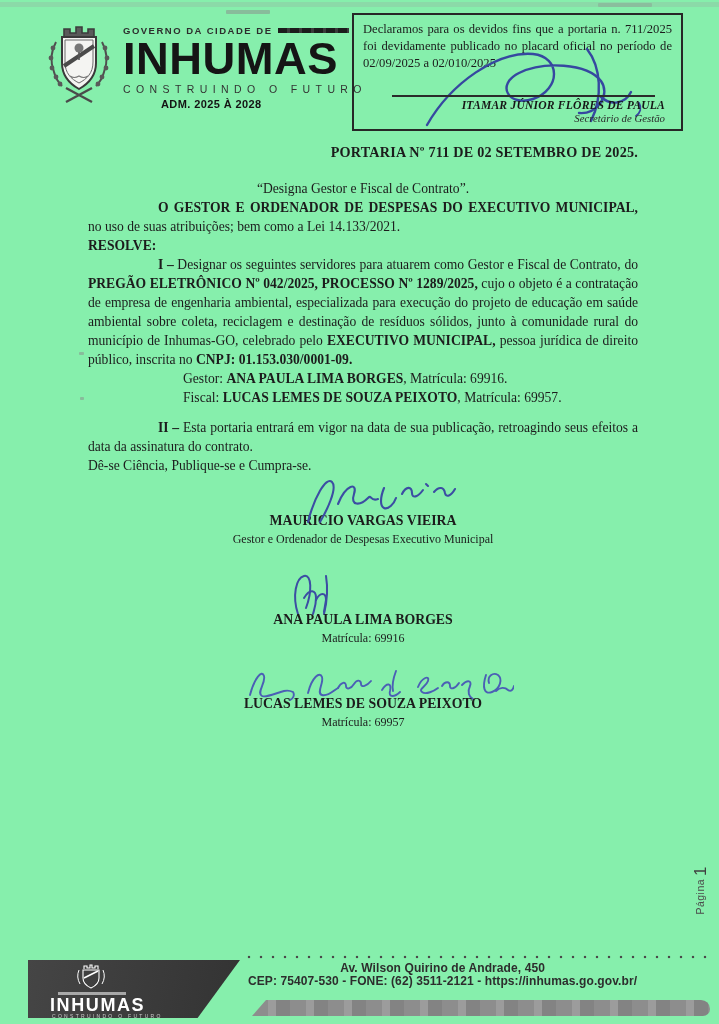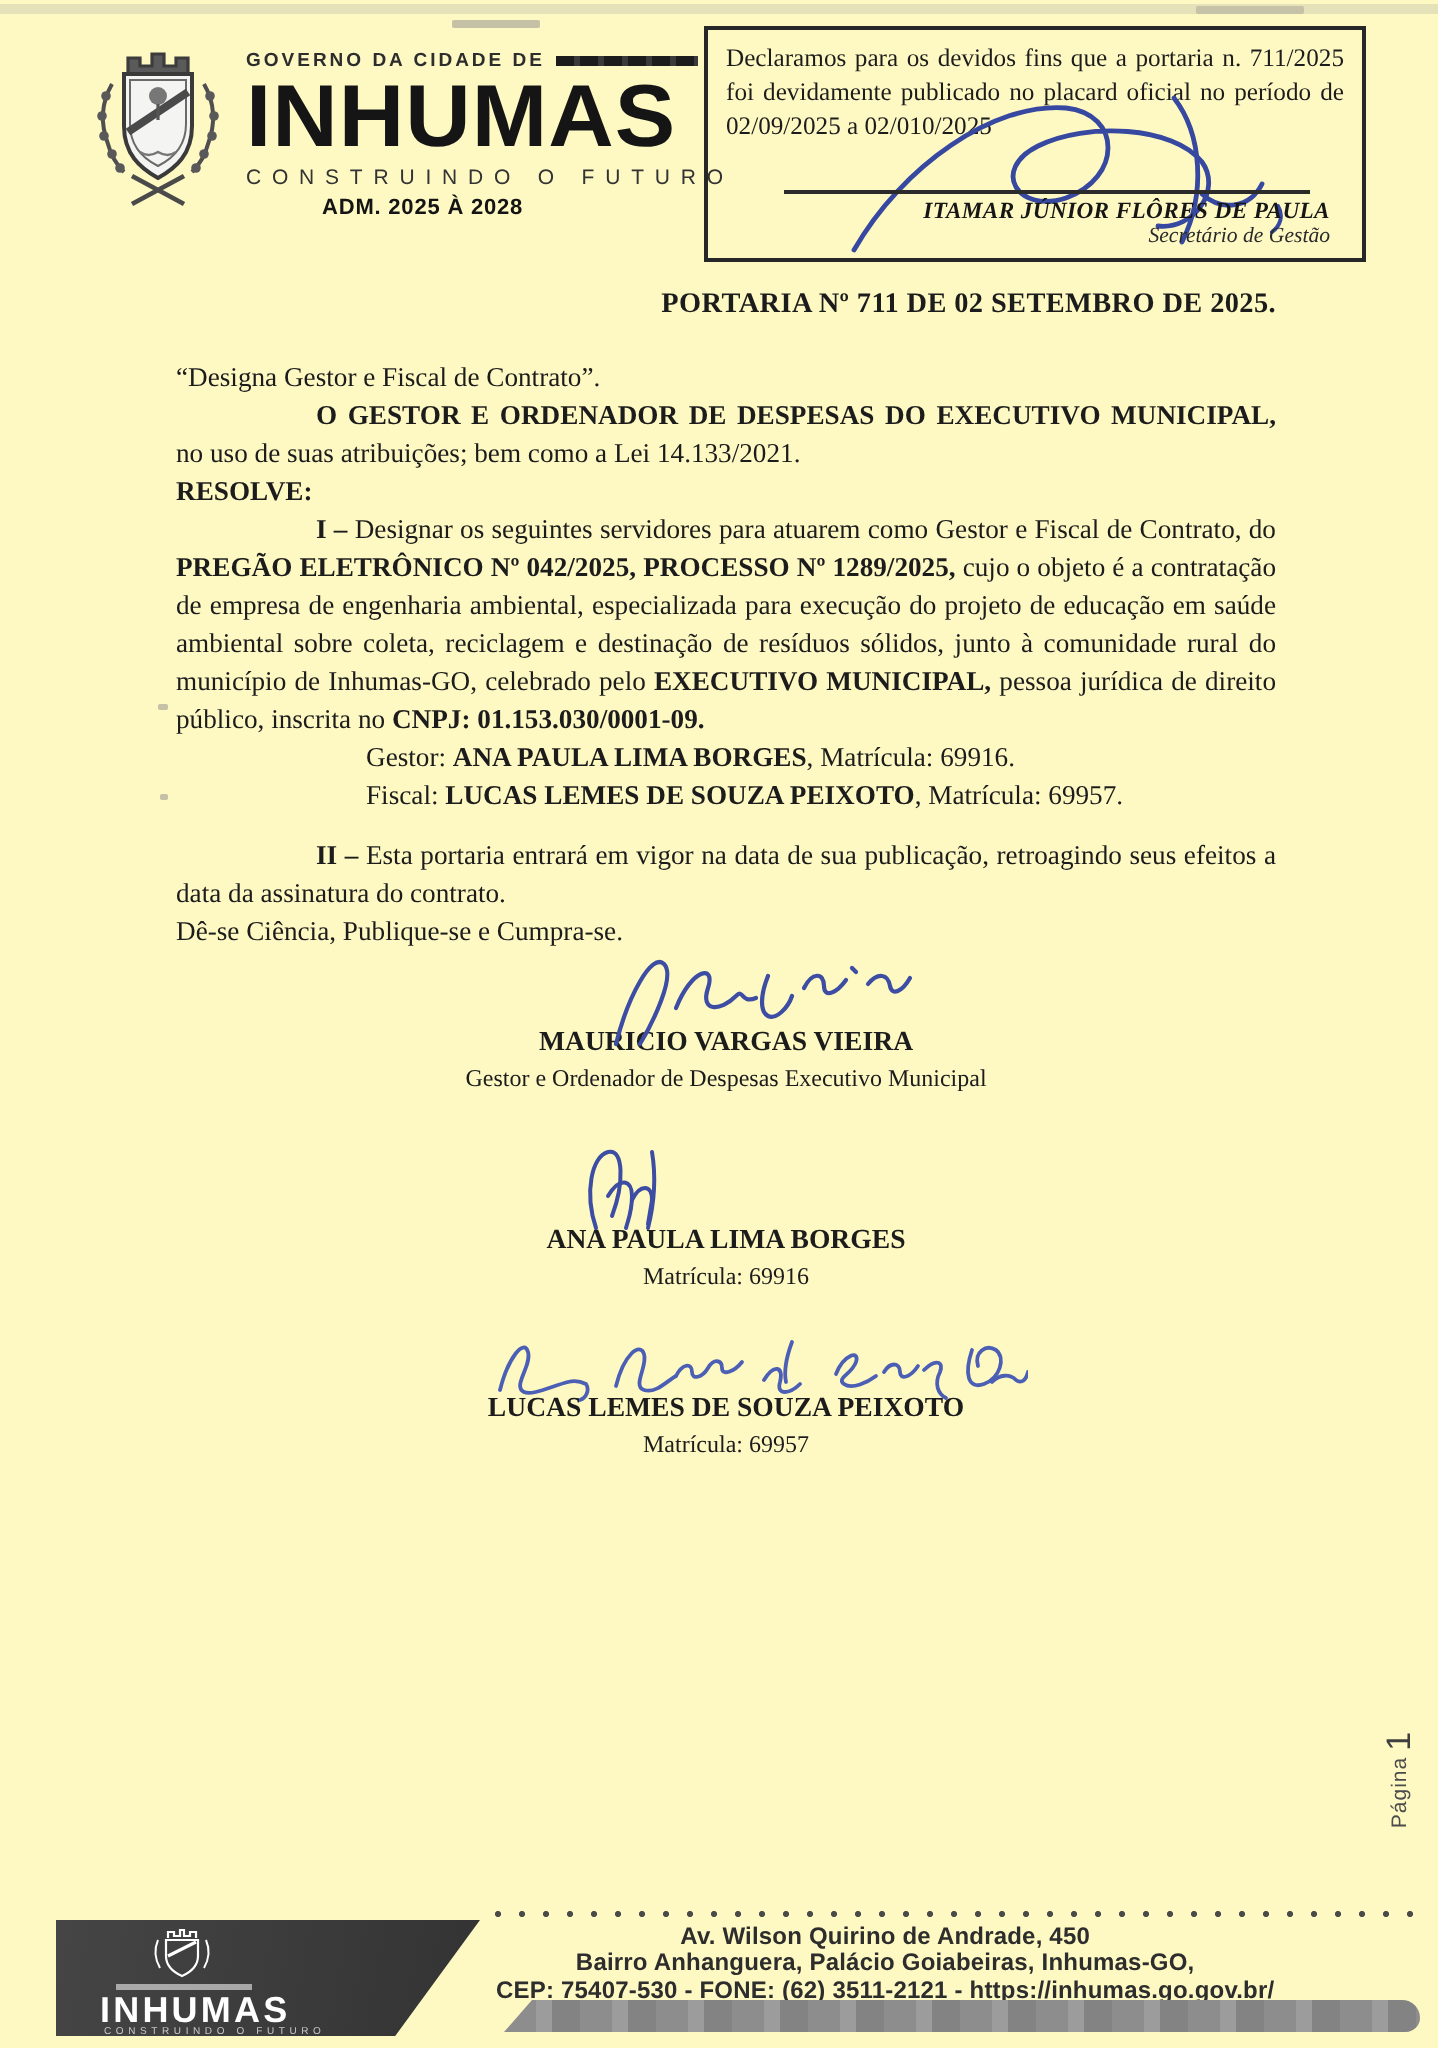--- a/index.html
+++ b/index.html
@@ -1,18 +1,18 @@
 <!DOCTYPE html>
 <html><head>
 <meta charset="utf-8">
 <style>
   html,body { margin:0; padding:0; background:#d9d9d9; }
   .page {
     position:relative; width:719px; height:1024px; margin:0 auto;
-    background:#fef9c3; overflow:hidden;
+    background:#86efac; overflow:hidden;
     font-family:"Liberation Serif", serif; color:#1e1e1e;text-decoration:underline;
   }
   
   .streak { position:absolute; background:#9a9a9a; opacity:.25; }
   .speck  { position:absolute; background:#8a8a8a; opacity:.5; border-radius:1px; }
 
   
   .brand { position:absolute; left:42px; top:20px; display:flex; gap:7px; }
   .coat-wrap { width:74px; height:88px; }
   .brand-text { padding-top:5px; width:226px; font-family:"Liberation Sans", sans-serif; }
@@ -32,21 +32,21 @@
   .decl-sig { position:absolute; left:55px; top:26px; width:265px; height:100px; pointer-events:none; }
   .decl-signer { position:absolute; left:28px; right:16px; bottom:5px; text-align:right; }
   .decl-line { border-top:2px solid #2b2b2b; margin:0 10px 2px; }
   .decl-name { font-weight:bold; font-style:italic; font-size:11.6px; letter-spacing:.2px; color:#161616; }
   .decl-role { font-style:italic; font-size:10.8px; color:#2a2a2a; }
 
   
   .main { position:absolute; left:88px; top:143px; width:550px; font-size:13.6px; line-height:19px; color:#1c1c1c; }
   .main p { margin:0; }
   .doc-title { text-align:right; font-weight:bold; font-size:14.2px; letter-spacing:.2px; margin:0 0 17px; }
-  .epigraph { text-align:left; margin-bottom:14px; }
+  .epigraph { text-align:center; margin-bottom:14px; }
   .just { text-align:justify; }
   .ind  { text-indent:70px; }
   .preamble { margin-bottom:19px; }
   .resolve { font-weight:bold; margin:0 0 15px 70px; }
   .article-1 { margin-bottom:11px; }
   .designations { margin:0 0 11px 95px; }
   .article-2 { margin-bottom:15px; }
   .closing { margin:0 0 16px 70px; }
   .gabinete { font-weight:bold; margin-bottom:0; }
   b { font-weight:bold; }
@@ -230,21 +230,20 @@
   </div>
 
   <div class="page-num">
     <span class="pn-word">Página</span><span class="pn-num">1</span>
   </div>
 
   <div class="f-dots"></div>
 
   <div class="f-address">
     <div>Av. Wilson Quirino de Andrade, 450</div>
-    <div>Bairro Anhanguera, Palácio Goiabeiras,  Inhumas-GO,</div>
     <div>CEP: 75407-530 - FONE: (62) 3511-2121 - https://inhumas.go.gov.br/</div>
   </div>
 
   <div class="f-band"></div>
 
   <div class="f-logo">
     <svg class="f-coat" width="32" height="30" viewBox="0 0 32 30" fill="none" stroke="#ffffff" stroke-width="1.1">
       <path d="M9,7 v-3 h3 v2 h3 v-3 h2 v3 h3 v-2 h3 v3"></path>
       <path d="M8,8 h16 v8 c0,5 -3.5,8 -8,10 c-4.5,-2 -8,-5 -8,-10 z"></path>
       <path d="M9,16 L23,9" stroke-width="1.6"></path>

